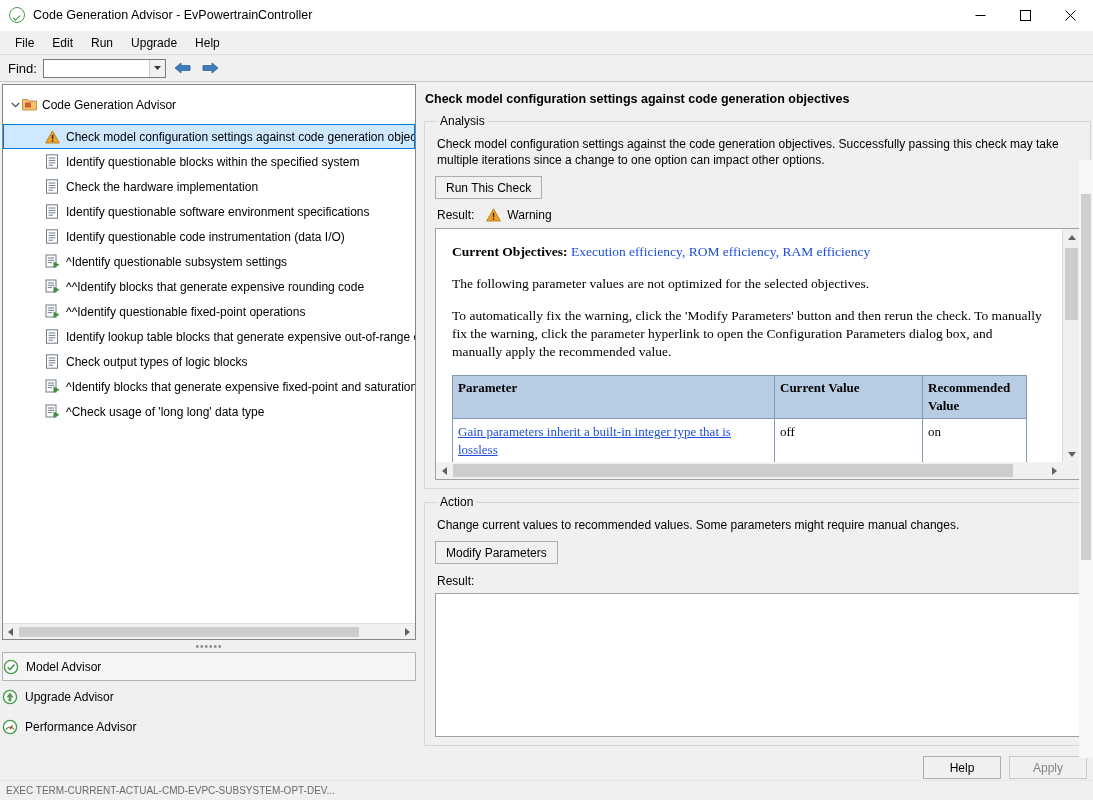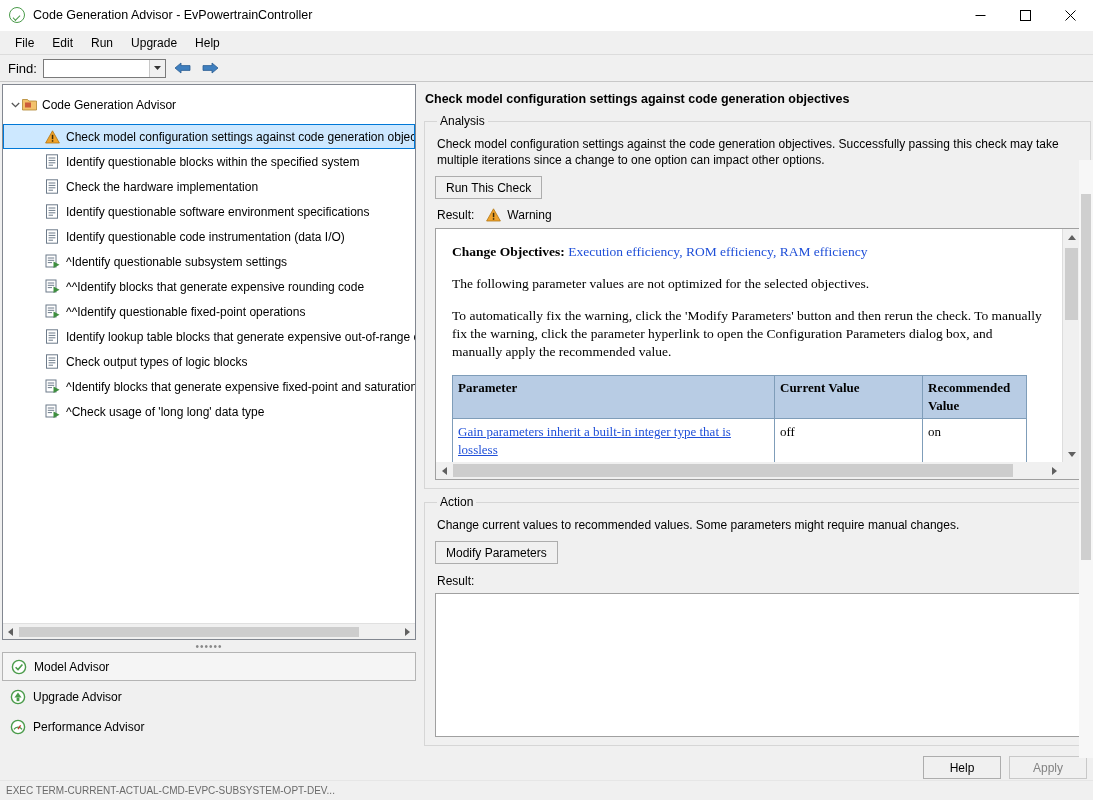--- a/index.html
+++ b/index.html
@@ -199,21 +199,20 @@
     color: #888;
     font-size: 10px;
     letter-spacing: 1px;
   }
 
   .advisor-btn {
     height: 29px;
     border: 1px solid #b4b4b4;
     background: #f5f5f5;
     display: flex; align-items: center;
-    padding-left: 8px;
     margin-bottom: 1px;
     font-size: 12px;
   }
   .advisor-btn.flat { border: none; background: transparent; }
   .advisor-btn .ico { width: 16px; height: 16px; margin-right: 7px; flex: 0 0 16px; }
 
   
   .right-pane {
     flex: 1 1 auto;
     display: flex;
@@ -693,21 +692,21 @@
                 <rect x="6.8" y="4.8" width="1.5" height="4.4" fill="#3a2a08"></rect>
                 <rect x="6.8" y="10.2" width="1.5" height="1.5" fill="#3a2a08"></rect>
               </svg>
           </span>
           <span>Warning</span>
         </div>
 
         <div class="report-box">
           <div class="report-inner">
             <p class="obj-line">
-              <span class="objlabel">Change Objectives:</span>
+              <span class="objlabel">Current Objectives:</span>
               <a href="#">Execution efficiency, ROM efficiency, RAM efficiency</a>
             </p>
             <p>The following parameter values are not optimized for the selected objectives.</p>
             <p>To automatically fix the warning, click the 'Modify Parameters' button and then rerun the check. To manually fix the warning, click the parameter hyperlink to open the Configuration Parameters dialog box, and manually apply the recommended value.</p>
 
             <table class="param">
               <thead>
                 <tr>
                   <th class="col-p">Parameter</th>
                   <th class="col-c">Current Value</th>

